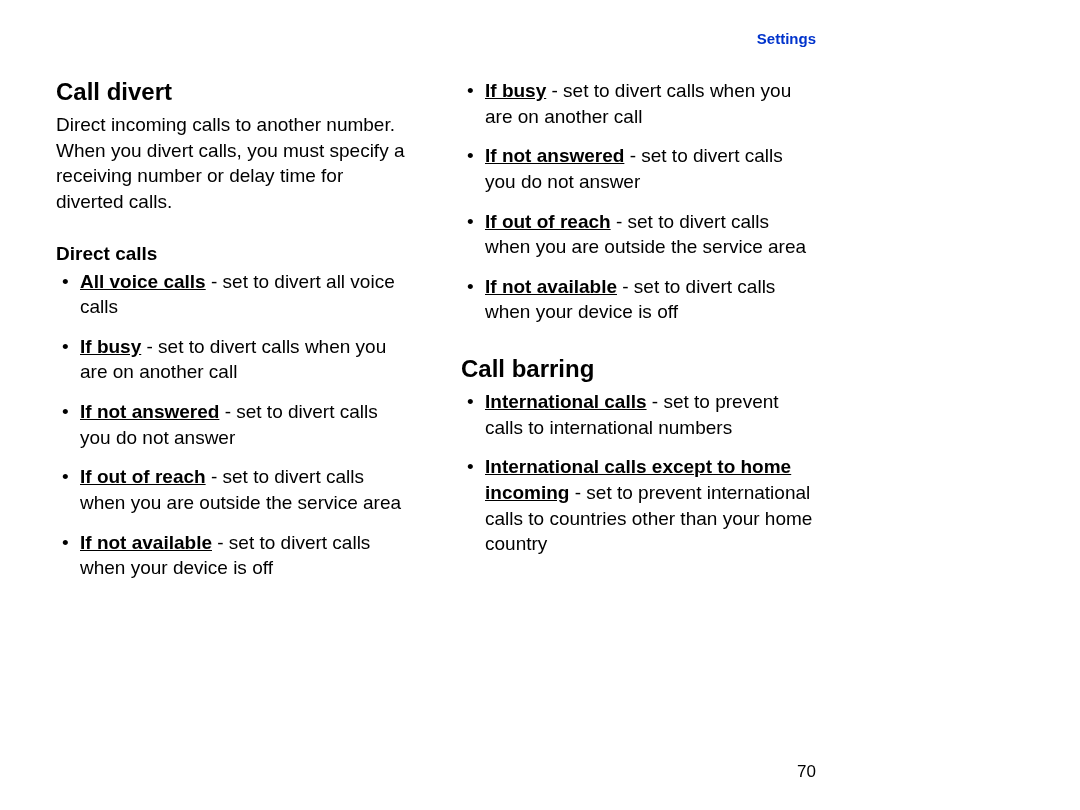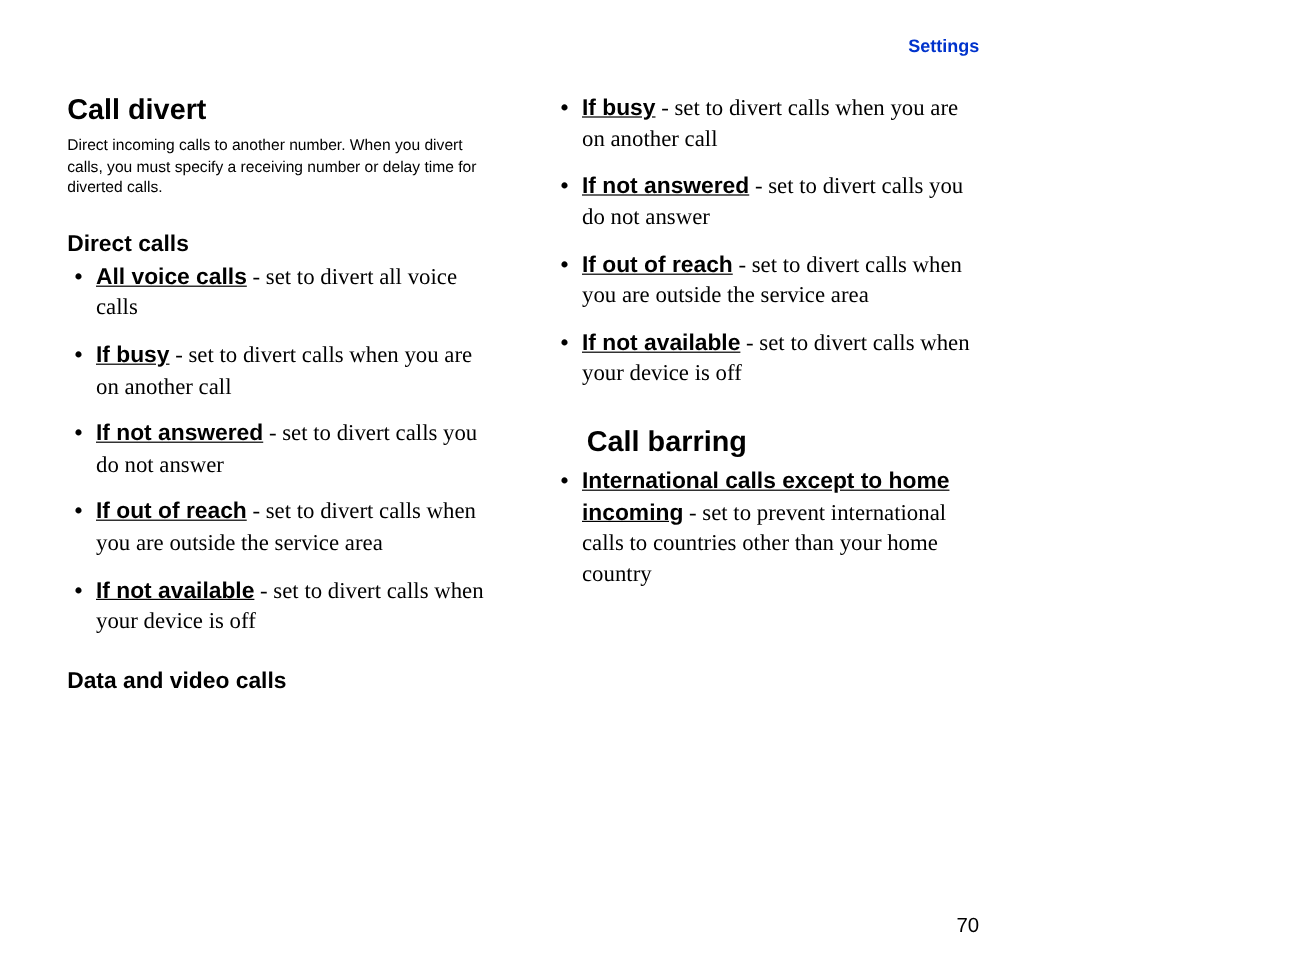--- a/index.html
+++ b/index.html
@@ -42,24 +42,23 @@
     flex: 1;
     min-width: 0;
   }
   h2.section {
     font-size: 24px;
     font-weight: bold;
     margin: 0 0 6px 0;
   }
   .col-right h2.section {
     margin-top: 30px;
-    margin-left: 28px;
   }
   p.intro {
-    font-size: 13px;
+    font-size: 19px;
     line-height: 1.35;
     margin: 0 0 28px 0;
   }
   .subhead {
     font-size: 19px;
     font-weight: bold;
     margin: 0 0 4px 0;
   }
   ul.opts {
     list-style: none;
@@ -79,21 +78,20 @@
     left: 6px;
     top: 0;
     font-size: 19px;
   }
   ul.opts li .opt-label {
     font-weight: bold;
     text-decoration: underline;
   }
   ul.opts li .opt-desc {
     font-weight: normal;
-    font-family: Liberation Serif, serif;
   }
 </style>
 </head>
 <body>
 
 <div class="page">
 
   <div class="header-link">Settings</div>
 
   <div class="columns">
@@ -104,33 +102,33 @@
 
       <div class="subhead">Direct calls</div>
       <ul class="opts">
         <li><span class="opt-label">All voice calls</span><span class="opt-desc"> - set to divert all voice calls</span></li>
         <li><span class="opt-label">If busy</span><span class="opt-desc"> - set to divert calls when you are on another call</span></li>
         <li><span class="opt-label">If not answered</span><span class="opt-desc"> - set to divert calls you do not answer</span></li>
         <li><span class="opt-label">If out of reach</span><span class="opt-desc"> - set to divert calls when you are outside the service area</span></li>
         <li><span class="opt-label">If not available</span><span class="opt-desc"> - set to divert calls when your device is off</span></li>
       </ul>
 
-      <div class="subhead">Data and video calls</div>
     </div>
 
     <div class="col col-right">
       <ul class="opts">
         <li><span class="opt-label">If busy</span><span class="opt-desc"> - set to divert calls when you are on another call</span></li>
         <li><span class="opt-label">If not answered</span><span class="opt-desc"> - set to divert calls you do not answer</span></li>
         <li><span class="opt-label">If out of reach</span><span class="opt-desc"> - set to divert calls when you are outside the service area</span></li>
         <li><span class="opt-label">If not available</span><span class="opt-desc"> - set to divert calls when your device is off</span></li>
       </ul>
 
       <h2 class="section">Call barring</h2>
       <ul class="opts">
+        <li><span class="opt-label">International calls</span><span class="opt-desc"> - set to prevent calls to international numbers</span></li>
         <li><span class="opt-label">International calls except to home incoming</span><span class="opt-desc"> - set to prevent international calls to countries other than your home country</span></li>
       </ul>
     </div>
 
   </div>
 
   <div class="page-number">70</div>
 </div>
 
 </body></html>

